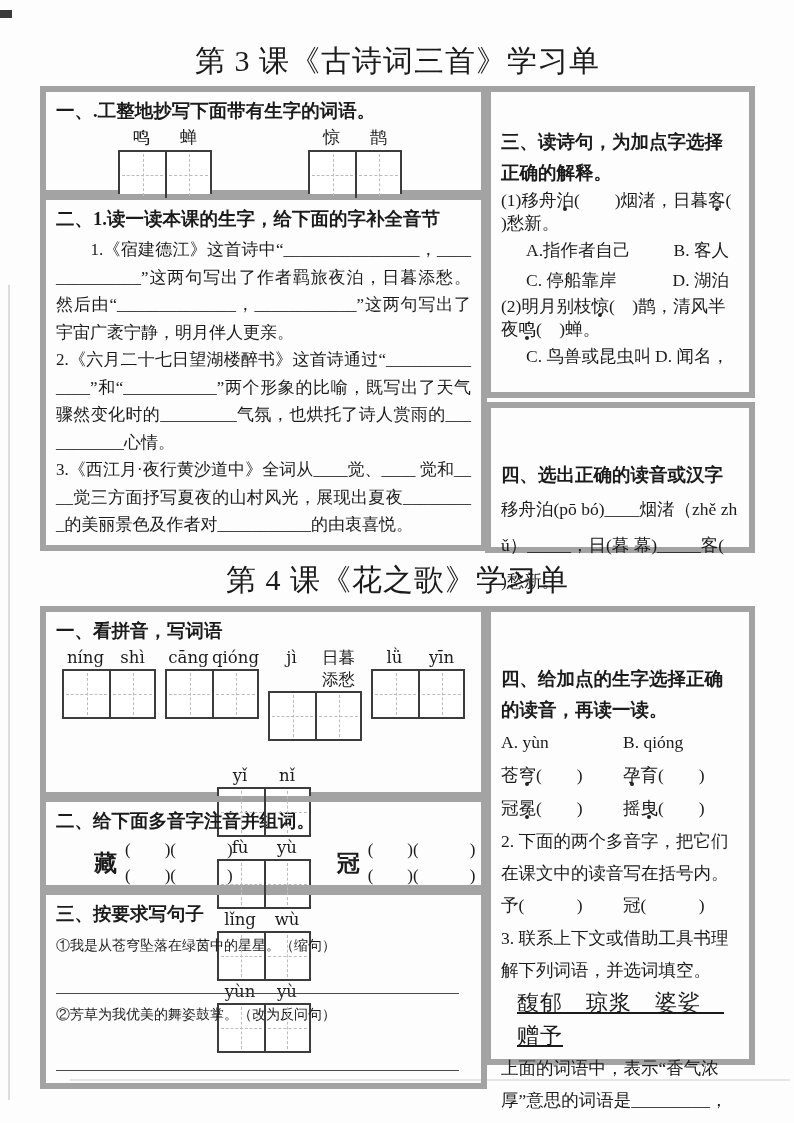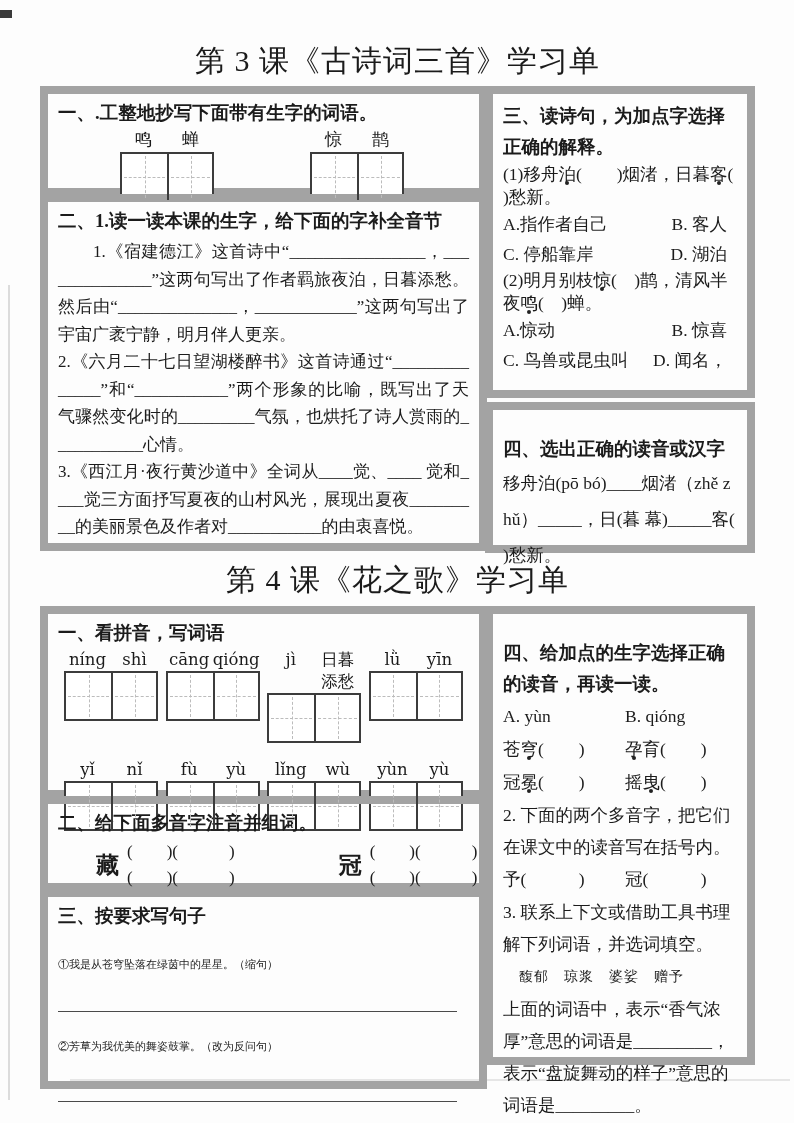--- a/index.html
+++ b/index.html
@@ -21,26 +21,26 @@
     text-align:center; font-size:30px; font-weight:400;
     letter-spacing:1px; line-height:42px;
   }
   .title-1 { margin-top:40px; margin-bottom:4px; }
   .title-2 { margin-top:6px; margin-bottom:5px; }
 
   .section { display:flex; align-items:stretch; }
   .col-left { width:447px; display:flex; flex-direction:column; }
   .col-right { width:270px; margin-left:-2px; display:flex; flex-direction:column; }
 
-  .box { border:8px solid #a3a3a3; padding:5px 10px 4px 10px; background:transparent; }
+  .box { border:6px solid #a3a3a3; padding:5px 10px 4px 10px; background:transparent; }
   .stack-up { margin-top:-2px; }
   .gap-up { margin-top:4px; }
 
   .bh { font-size:18.5px; font-weight:700; line-height:28px; }
-  .bh-tall { line-height:31px; }
+  .bh-tall { line-height:31px;margin-top:28px; }
 
   
   .box-l3-1 { height:110px; }
   .copy-row { display:flex; padding-left:62px; gap:96px; margin-top:1px; }
   .syl-row { display:flex; }
   .syl { width:47px; text-align:center; font-size:17px; line-height:24px; }
   .pair { display:inline-flex; border:2px solid #3c3c3c; background:#fff; }
   .tian { width:45px; height:46px; position:relative; }
   .tian + .tian { border-left:2px solid #3c3c3c; }
   .tian::before { content:""; position:absolute; top:2px; bottom:2px; left:50%; border-left:1px dashed #bcbcbc; }
@@ -48,48 +48,48 @@
 
   
   .box-l3-2 { height:357px; }
   .para { font-size:17px; line-height:27.5px; text-align:justify; word-break:break-all; }
   .para-first { margin-top:3px; }
 
   
   .box-l3-3 { height:312px; padding-top:7px; }
   .box-l3-4 { height:151px; padding-top:24px; }
   .rtext { font-size:17.5px; line-height:23px; word-break:break-all; }
-  .opt-row { display:flex; justify-content:space-between; font-size:17.5px; line-height:30px; padding-right:10px; }
+  .opt-row { display:flex; justify-content:space-between; font-size:17.5px; line-height:30px; padding-right:10px;margin-left:25px; }
   .dt { position:relative; }
   .dt::after { content:""; position:absolute; width:4px; height:4px; background:#222; border-radius:50%; left:50%; bottom:-1px; transform:translateX(-50%); }
 
   
   .box-l4-1 { height:192px; }
   .pinyin-row { display:flex; justify-content:space-between; padding:0 6px; margin-top:2px; }
-  .pinyin-row.second { margin-top:16px; }
+  .pinyin-row.second { margin-top:24px;flex-direction:column; }
   .pgroup { display:flex; flex-direction:column; align-items:center; }
   .psyls { display:flex; }
   .psyl { width:47px; text-align:center; font-size:16.5px; line-height:22px; font-family:"DejaVu Serif", serif; }
 
   .box-l4-2 { height:95px; }
   .duoyin-row { display:flex; padding-left:38px; gap:104px; margin-top:2px; }
   .dy-group { display:flex; align-items:center; gap:8px; }
   .bigchar { font-size:23px; font-weight:700; }
   .paren-col { display:flex; flex-direction:column; font-size:17px; line-height:26px; white-space:pre; }
 
   .box-l4-3 { height:200px; }
-  .sent { font-size:11px; line-height:30px; margin-top:19px; }
+  .sent { font-size:14px; line-height:30px; margin-top:3px; }
   .answer-line { border-bottom:1.5px solid #4a4a4a; height:1px; width:97%; margin-top:32px; margin-bottom:6px; }
 
   
   .box-l4-4 { height:459px; padding-top:24px; }
   .r4text { font-size:17.5px; line-height:32px; word-break:break-all; }
   .two-col { display:flex; font-size:17.5px; line-height:33px; }
   .two-col .c1 { width:122px; }
-  .bank { font-size:14px; line-height:33px; padding-left:16px; letter-spacing:1px; }
+  .bank { font-size:22px; line-height:33px; padding-left:16px; letter-spacing:1px;text-decoration:underline; }
 </style>
 </head>
 <body>
 
 <div class="scan-mark-topleft"></div>
 <div class="scan-line-left"></div>
 <div class="scan-line-bottom"></div>
 
 <div class="page">
 
@@ -139,24 +139,20 @@
         <div class="rtext"><span>(1)移舟</span><span class="dt">泊</span><span>(　　)烟渚，日暮</span><span class="dt">客</span><span>(　　)愁新。</span></div>
         <div class="opt-row">
           <span>A.指作者自己</span>
           <span>B.  客人</span>
         </div>
         <div class="opt-row">
           <span>C.  停船靠岸</span>
           <span>D.  湖泊</span>
         </div>
         <div class="rtext"><span>(2)明月别枝</span><span class="dt">惊</span><span>(　)鹊，清风半夜</span><span class="dt">鸣</span><span>(　)蝉。</span></div>
-        <div class="opt-row">
-          <span>A.惊动</span>
-          <span>B.  惊喜</span>
-        </div>
         <div class="opt-row">
           <span>C.  鸟兽或昆虫叫</span>
           <span>D.  闻名，</span>
         </div>
       </div>
 
       <div class="box box-l3-4 gap-up">
         <div class="bh bh-tall">四、选出正确的读音或汉字</div>
         <div class="rtext" style="line-height:36px;">移舟泊(pō  bó)____烟渚（zhě zhǔ）_____，日(暮  幕)_____客(　　)愁新。</div>
       </div>

